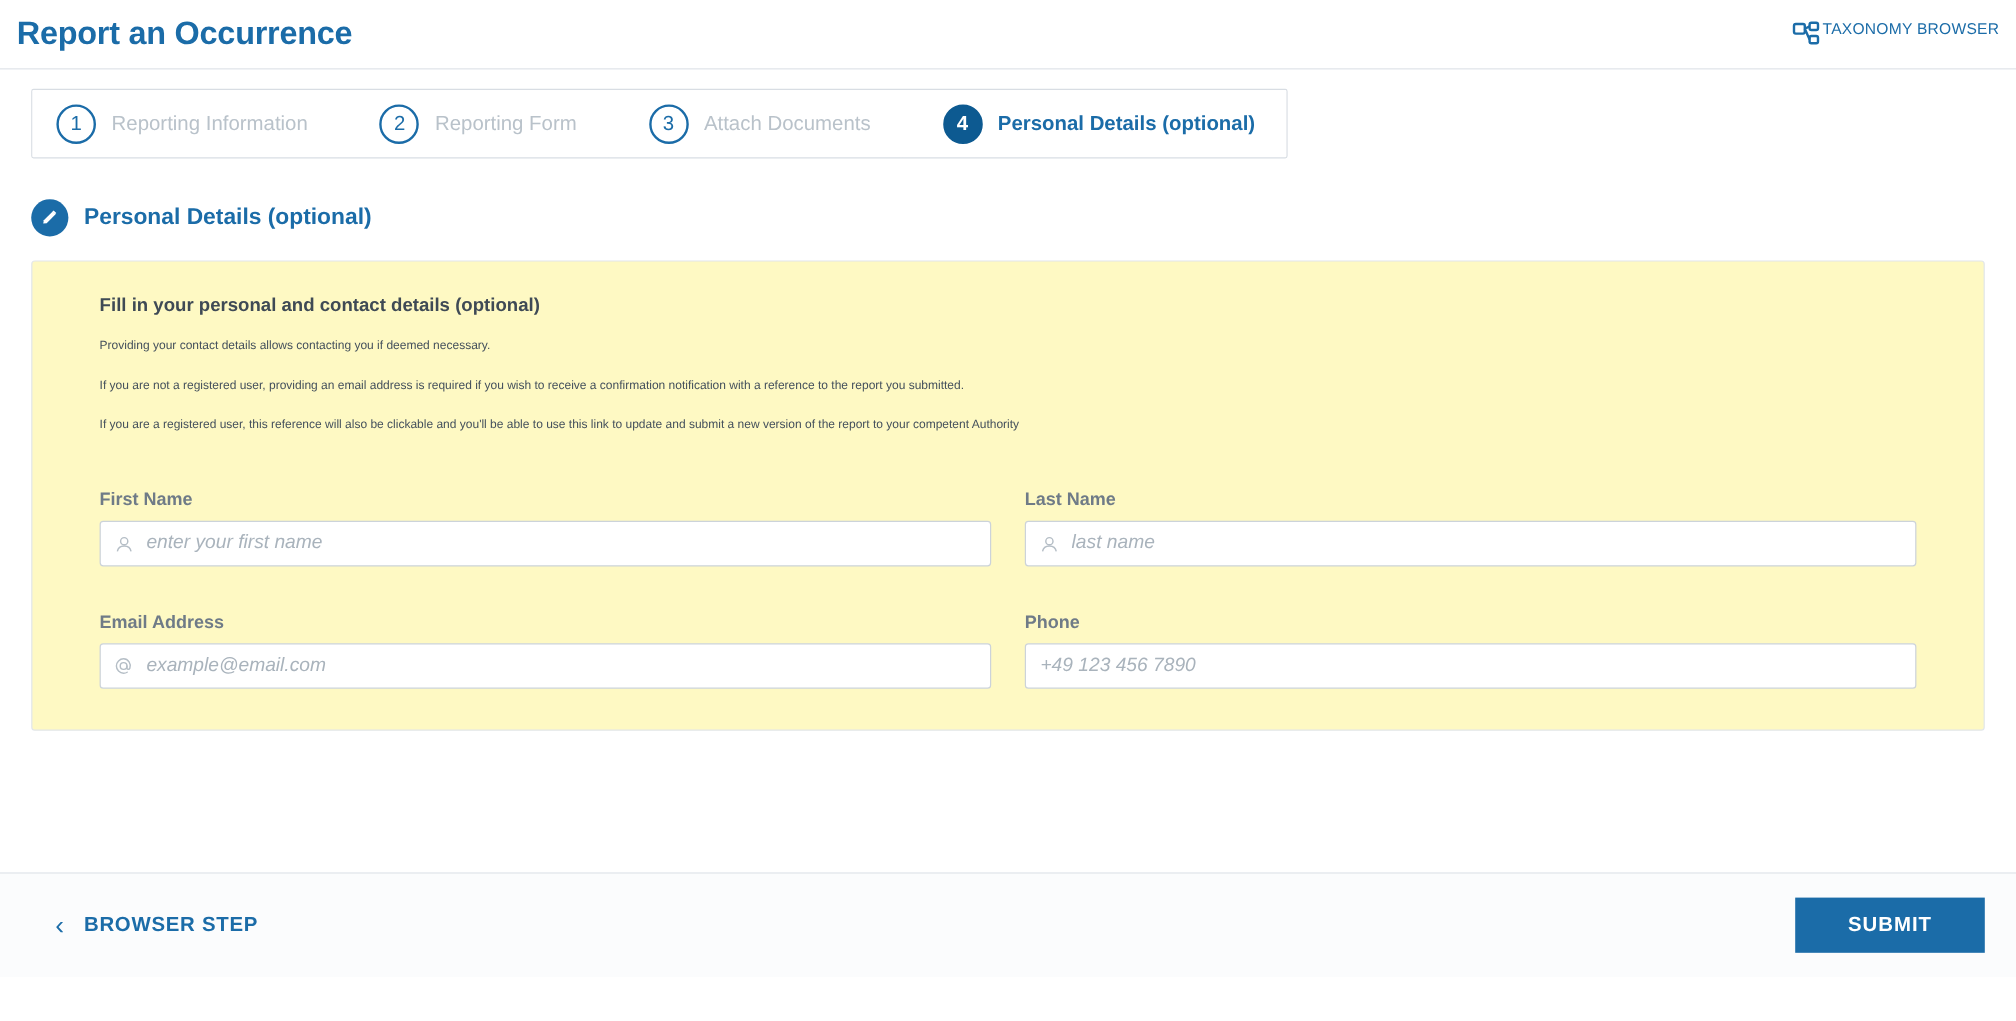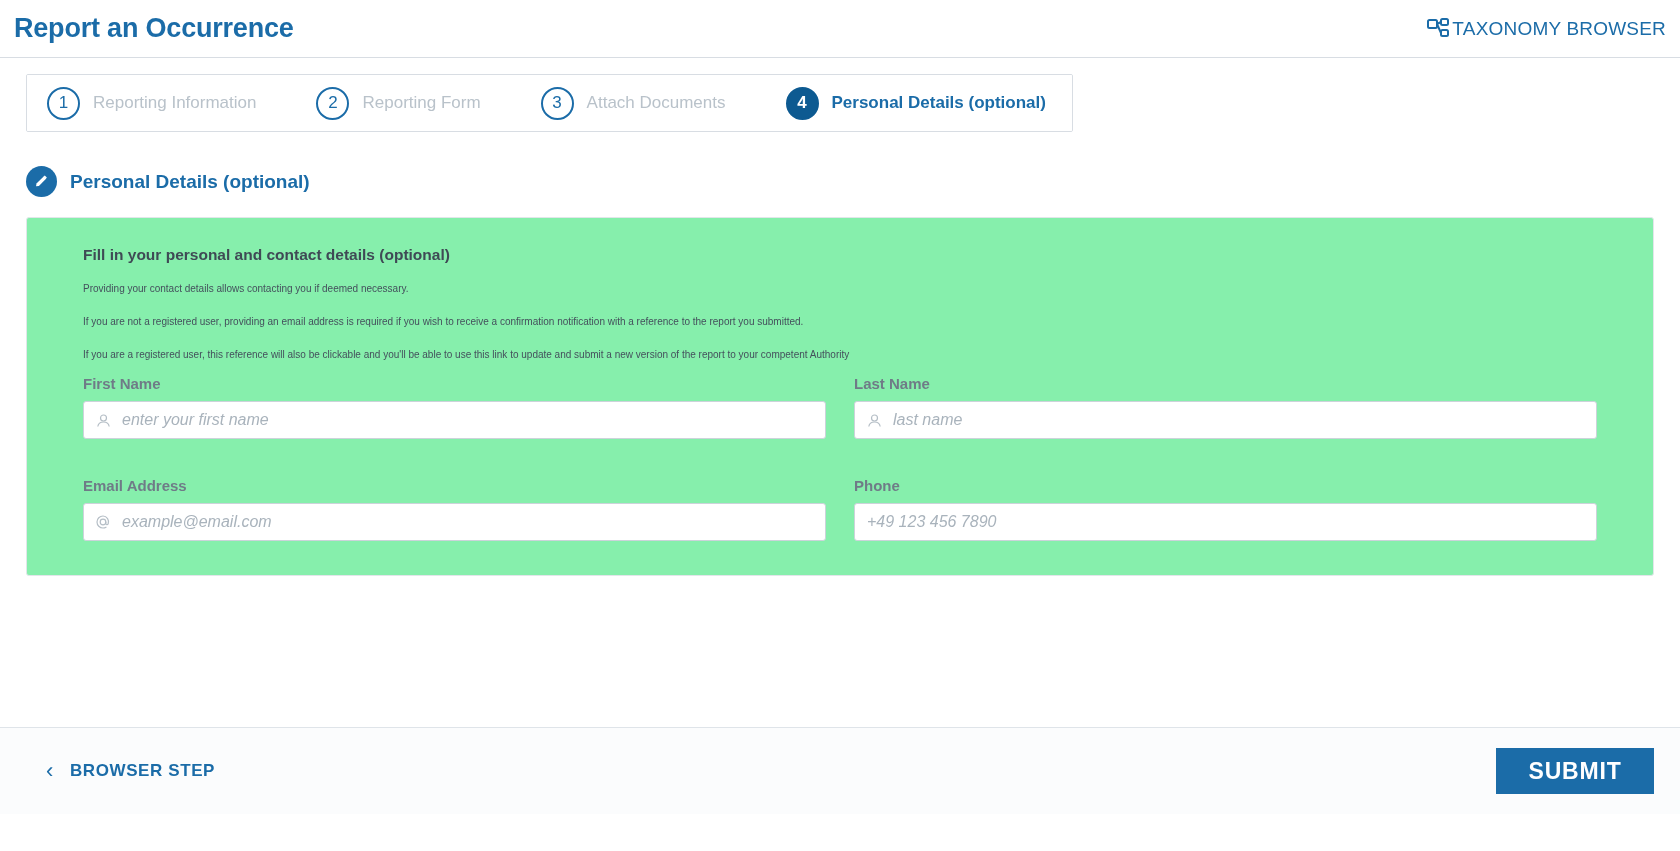--- a/index.html
+++ b/index.html
@@ -32,24 +32,24 @@
   }
   .page-title {
     font-size: 27px;
     font-weight: bold;
     color: #1b6ca8;
     letter-spacing: -0.2px;
     line-height: 1;
   }
   .taxonomy {
     display: flex;
-    align-items: center;
+    align-items: flex-start;
     gap: 1px;
     color: #1b6ca8;
-    font-size: 19px;
+    font-size: 13px;
     letter-spacing: 0.2px;
     cursor: pointer;
   }
   .taxonomy svg { display: block; }
 
   
   .stepper-wrap {
     flex: 0 0 86px;
     padding: 16px 0 0 26px;
     background: #ffffff;
@@ -135,36 +135,36 @@
     font-size: 19px;
     font-weight: bold;
     color: #1b6ca8;
   }
 
   
   .card-wrap { padding: 20px 26px 0 26px; flex: 1 1 auto; }
   .card {
     border: 1px solid #e2e6ea;
     border-radius: 3px;
-    background: #86efac;
+    background: #fef9c3;
     padding: 28px 32px 34px 32px;
   }
   .card h3 {
     margin: 0 0 18px 24px;
     font-size: 15.5px;
     color: #3f4a55;
     font-weight: bold;
   }
   .card p {
     margin: 0 0 20px 24px;
     font-size: 10px;
     color: #44505c;
     line-height: 1.3;
   }
-  .card p.last { margin-bottom: 14px; }
+  .card p.last { margin-bottom: 47px; }
 
   .grid {
     display: grid;
     grid-template-columns: 1fr 1fr;
     column-gap: 28px;
     row-gap: 8px;
     margin: 0 24px;
   }
   .field { display: flex; flex-direction: column; }
   .field label {
@@ -238,21 +238,21 @@
     display: flex; align-items: center; justify-content: center; gap: 12px;
     cursor: pointer;
     font-family: "Liberation Sans", sans-serif;
   }
   .btn-submit {
     height: 46px;
     min-width: 158px;
     background: #1b6ca8;
     border: 0;
     color: #fff;
-    font-size: 23px;
+    font-size: 17px;
     font-weight: bold;
     letter-spacing: 0.8px;
     cursor: pointer;
     font-family: "Liberation Sans", sans-serif;
     margin-left: 30px;
   }
 </style>
 </head>
 <body>
 

